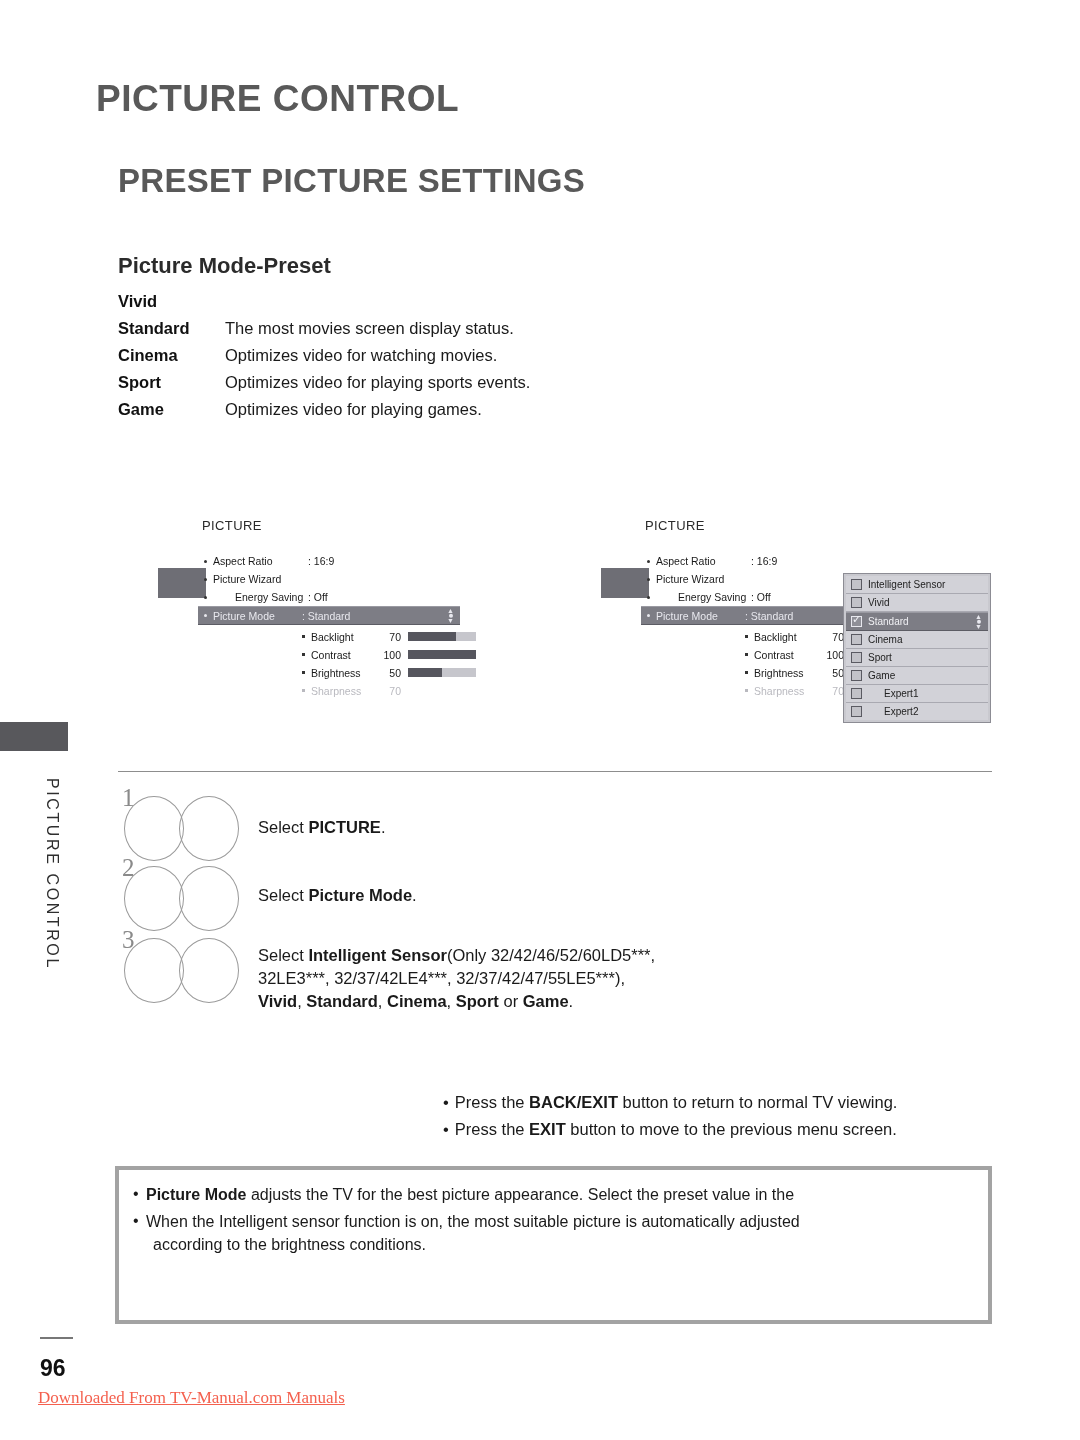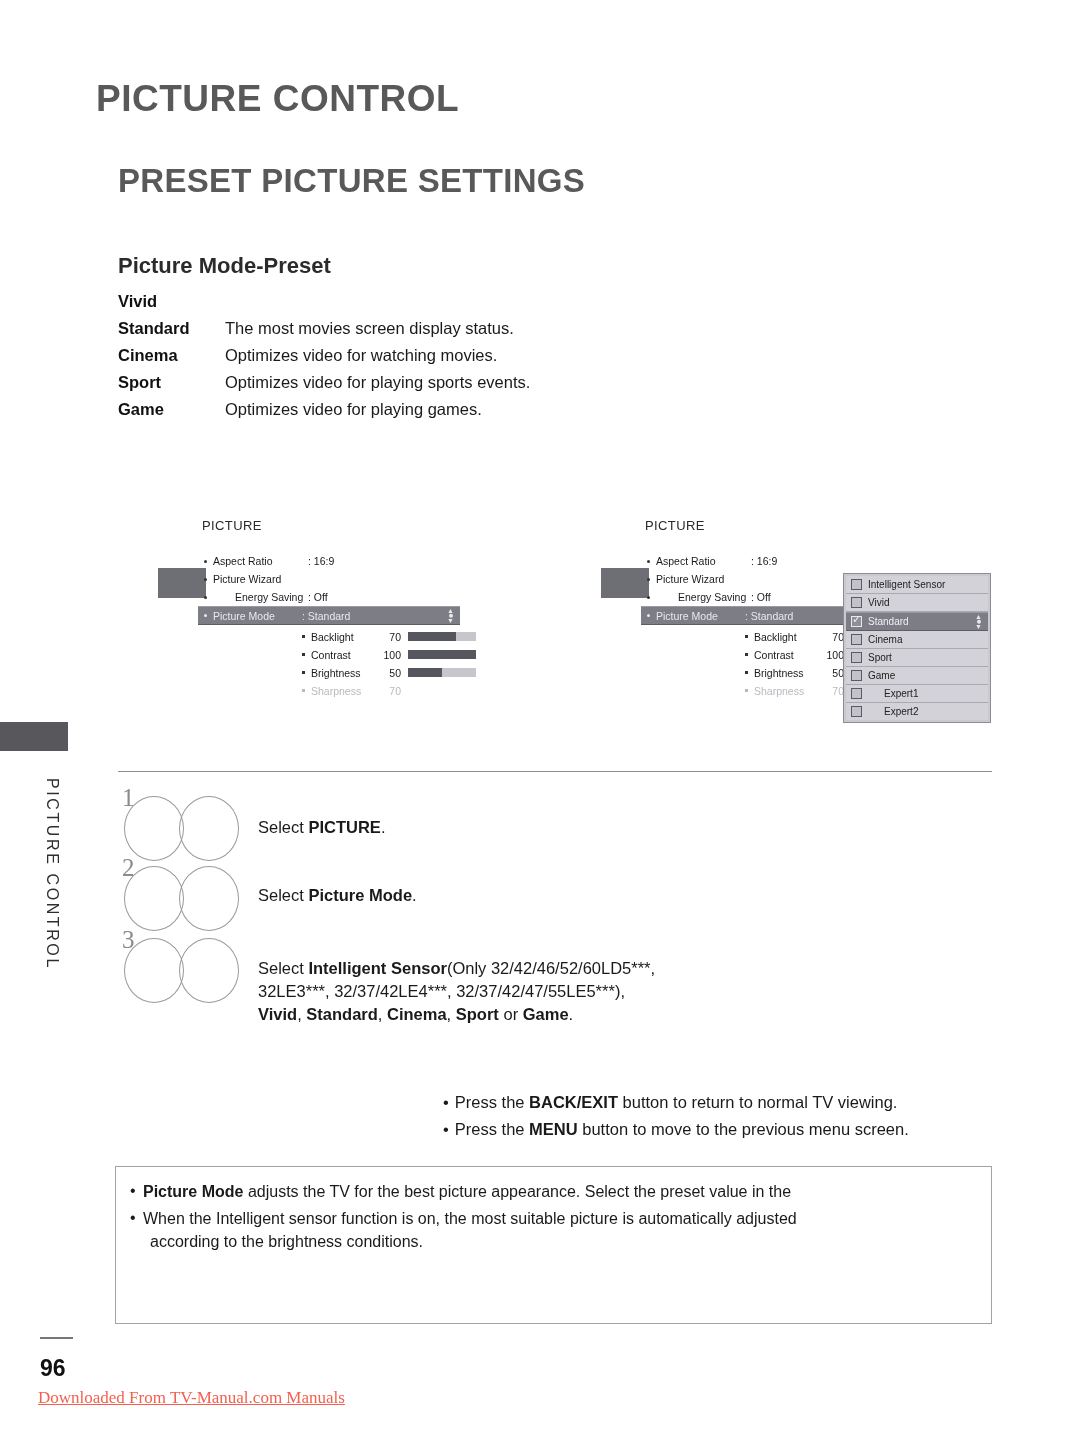--- a/index.html
+++ b/index.html
@@ -278,21 +278,21 @@
   }
   .notes .nb { margin-right: 6px; }
 
   
   .infobox {
     position: absolute;
     left: 115px;
     top: 1166px;
     width: 877px;
     height: 158px;
-    border: 1px solid #a3a3a3;
+    border: 4px solid #a3a3a3;
     box-sizing: border-box;
   }
   .infobox ul {
     list-style: none;
     margin: 0;
     padding: 13px 0 0 14px;
   }
   .infobox li {
     font-size: 16px;
     line-height: 23.5px;
@@ -534,27 +534,27 @@
     <div class="step" style="position: absolute; left: 0px; top: 70px; width: 880px; height: 70px;">
       <span class="step-num" style="left: 4px; top: -4px;">2</span>
       <span class="circle" style="left: 6px; top: 8px;"></span>
       <span class="circle" style="left: 61px; top: 8px;"></span>
       <span class="step-text" style="left: 140px; top: 26px;">Select <b>Picture Mode</b>.</span>
     </div>
     <div class="step" style="position: absolute; left: 0px; top: 142px; width: 880px; height: 70px;">
       <span class="step-num" style="left: 4px; top: -4px;">3</span>
       <span class="circle" style="left: 6px; top: 8px;"></span>
       <span class="circle" style="left: 61px; top: 8px;"></span>
-      <span class="step-text" style="left: 140px; top: 14px; margin-top: 13px;">Select <b>Intelligent Sensor</b>(Only 32/42/46/52/60LD5***,<br>32LE3***, 32/37/42LE4***, 32/37/42/47/55LE5***),<br><b>Vivid</b>, <b>Standard</b>, <b>Cinema</b>, <b>Sport</b> or <b>Game</b>.</span>
+      <span class="step-text" style="left: 140px; top: 14px;">Select <b>Intelligent Sensor</b>(Only 32/42/46/52/60LD5***,<br>32LE3***, 32/37/42LE4***, 32/37/42/47/55LE5***),<br><b>Vivid</b>, <b>Standard</b>, <b>Cinema</b>, <b>Sport</b> or <b>Game</b>.</span>
     </div>
   </div>
 
 <div class="notes" id="notes">
     <div><span class="nb">•</span>Press the <b>BACK/EXIT</b> button to return to normal TV viewing.</div>
-    <div><span class="nb">•</span>Press the <b>MENU</b> button to move to the previous menu screen.</div>
+    <div><span class="nb">•</span>Press the <b>EXIT</b> button to move to the previous menu screen.</div>
   </div>
 
 <div class="infobox">
   <ul id="infolist">
       <li><b>Picture Mode</b> adjusts the TV for the best picture appearance. Select the preset value in the</li>
       <li>When the Intelligent sensor function is on, the most suitable picture is automatically adjusted<span class="ind">according to the brightness conditions.</span></li>
     </ul>
 </div>
 
 <div class="pagenum">96</div>

